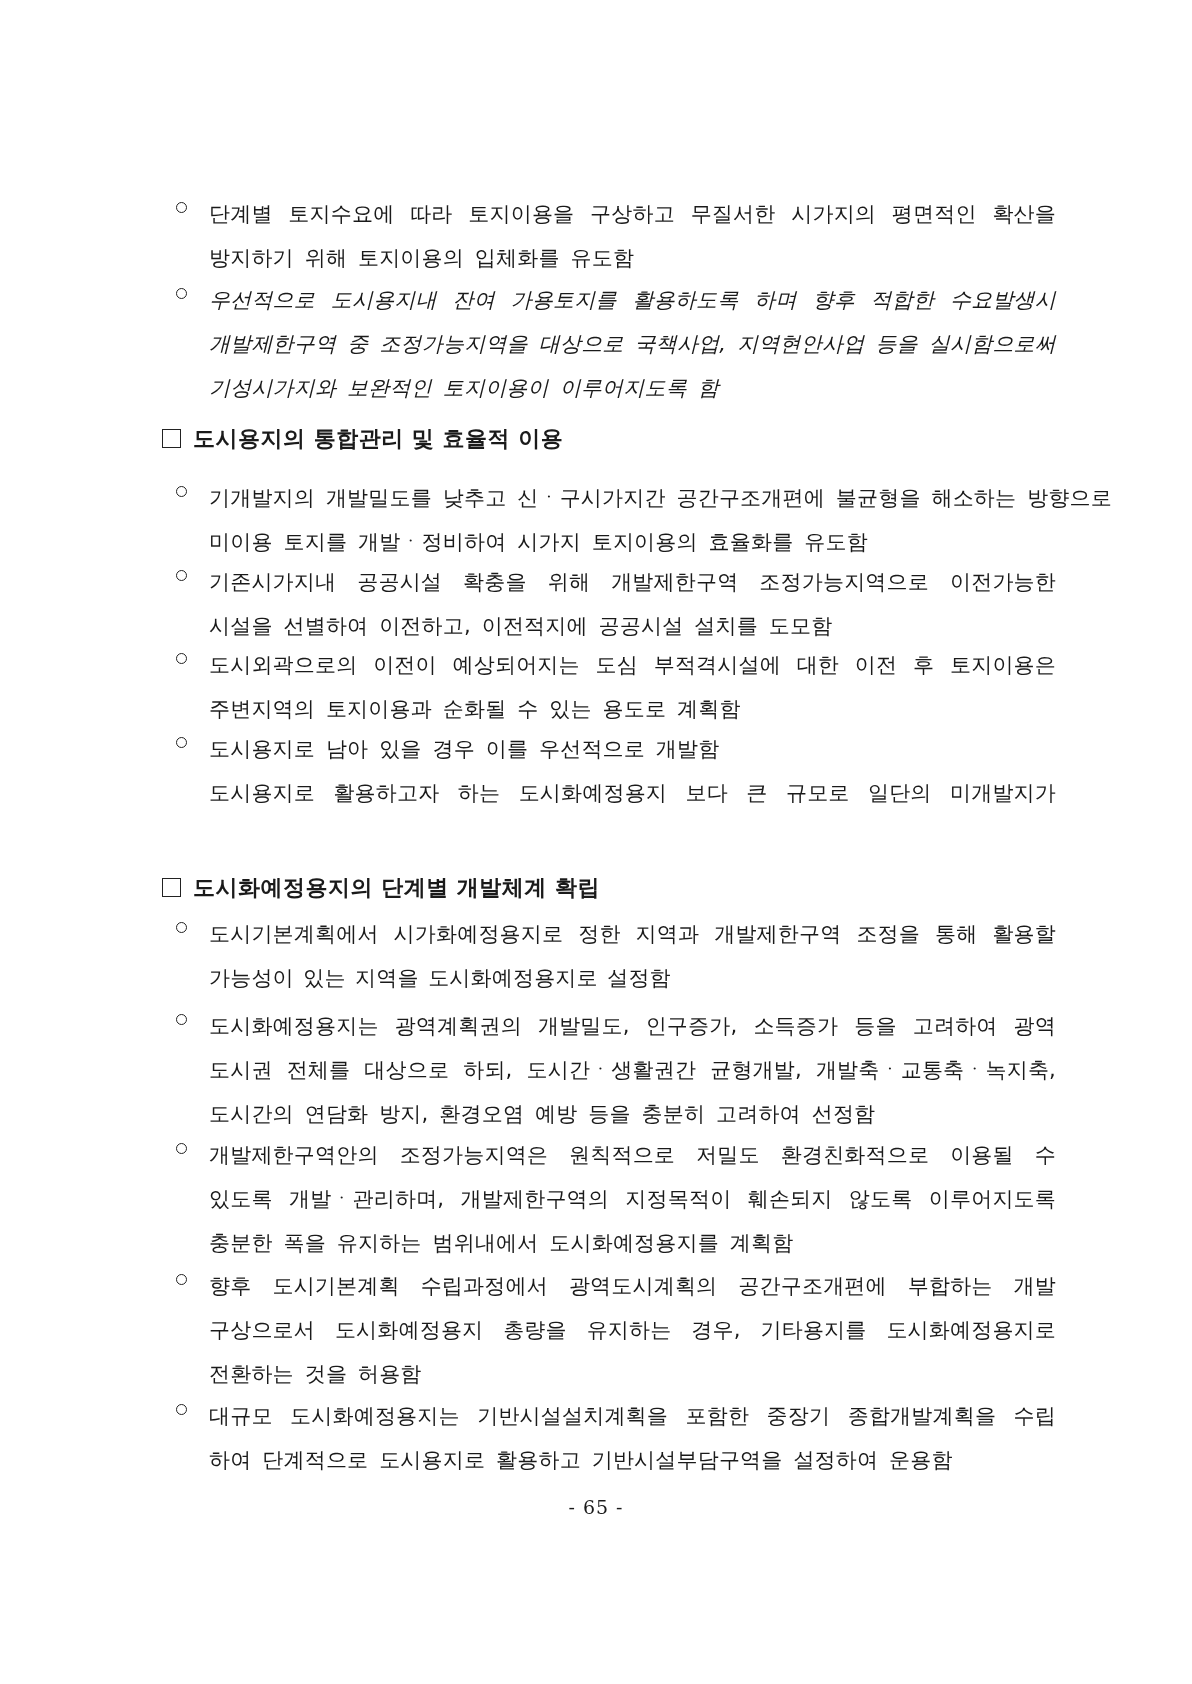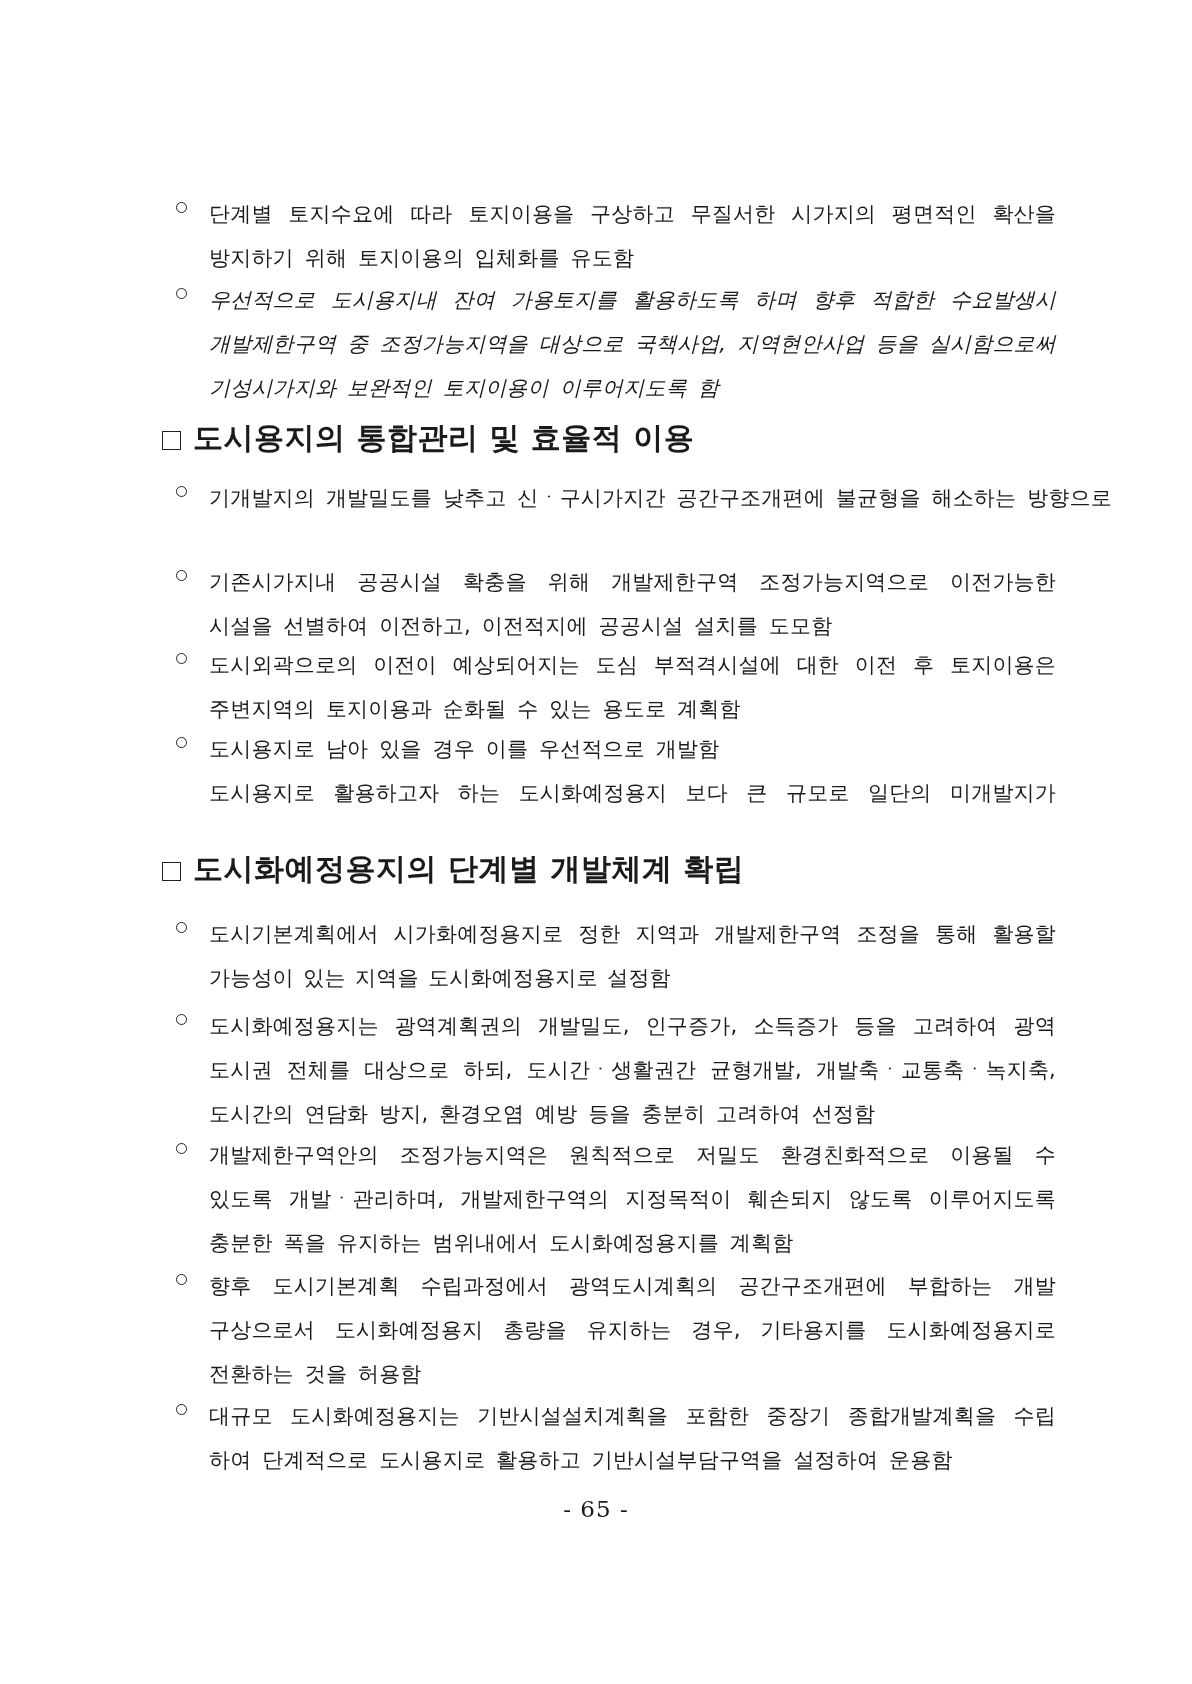--- a/index.html
+++ b/index.html
@@ -57,42 +57,42 @@
       text-align: justify;
       text-align-last: justify;
       overflow: visible;
     }
     .item .line.last {
       text-align-last: left;
     }
     .heading {
       position: absolute;
       left: 162px;
-      font-size: 30px;
+      font-size: 22px;
       font-weight: bold;
       line-height: 30px;
       letter-spacing: 0.5px;
       font-family: "DejaVu Serif", "Liberation Serif", serif;
     }
     .heading .box {
       display: inline-block;
       width: 19px;
       height: 19px;
       border: 1.6px solid #222;
       box-sizing: border-box;
       vertical-align: -2px;
       margin-right: 12px;
     }
     .page-number {
       position: absolute;
       left: 0;
       width: 1192px;
       top: 1496px;
       text-align: center;
-      font-size: 23px;
+      font-size: 19px;
       font-family: "DejaVu Serif", "Liberation Serif", serif;
       letter-spacing: 1px;
     }
   </style>
 </head>
 <body>
 
 <div class="page">
 
   <div class="item" style="top:192px;">
@@ -113,20 +113,21 @@
   </div>
 
   <div class="heading" style="top:423px;">
     <span class="box"></span><span>도시용지의 통합관리 및 효율적 이용</span>
   </div>
 
   <div class="item" style="top:476px;">
     <span class="bullet"></span>
     <span class="text">
       <span class="line">기개발지의 개발밀도를 낮추고 신ㆍ구시가지간 공간구조개편에 불균형을 해소하는 방향으로</span>
+      <span class="line last">미이용 토지를 개발ㆍ정비하여 시가지 토지이용의 효율화를 유도함</span>
     </span>
   </div>
 
   <div class="item" style="top:643px;">
     <span class="bullet"></span>
     <span class="text">
       <span class="line">도시외곽으로의 이전이 예상되어지는 도심 부적격시설에 대한 이전 후 토지이용은</span>
       <span class="line last">주변지역의 토지이용과 순화될 수 있는 용도로 계획함</span>
     </span>
   </div>
@@ -140,21 +141,21 @@
   </div>
 
   <div class="item" style="top:727px;">
     <span class="bullet"></span>
     <span class="text">
       <span class="line last">도시용지로 남아 있을 경우 이를 우선적으로 개발함</span>
       <span class="line">도시용지로 활용하고자 하는 도시화예정용지 보다 큰 규모로 일단의 미개발지가</span>
     </span>
   </div>
 
-  <div class="heading" style="top:854px;">
+  <div class="heading" style="top:872px;">
     <span class="box"></span><span>도시화예정용지의 단계별 개발체계 확립</span>
   </div>
 
   <div class="item" style="top:912px;font-family:Liberation Serif, serif;">
     <span class="bullet"></span>
     <span class="text">
       <span class="line">도시기본계획에서 시가화예정용지로 정한 지역과 개발제한구역 조정을 통해 활용할</span>
       <span class="line last">가능성이 있는 지역을 도시화예정용지로 설정함</span>
     </span>
   </div>

